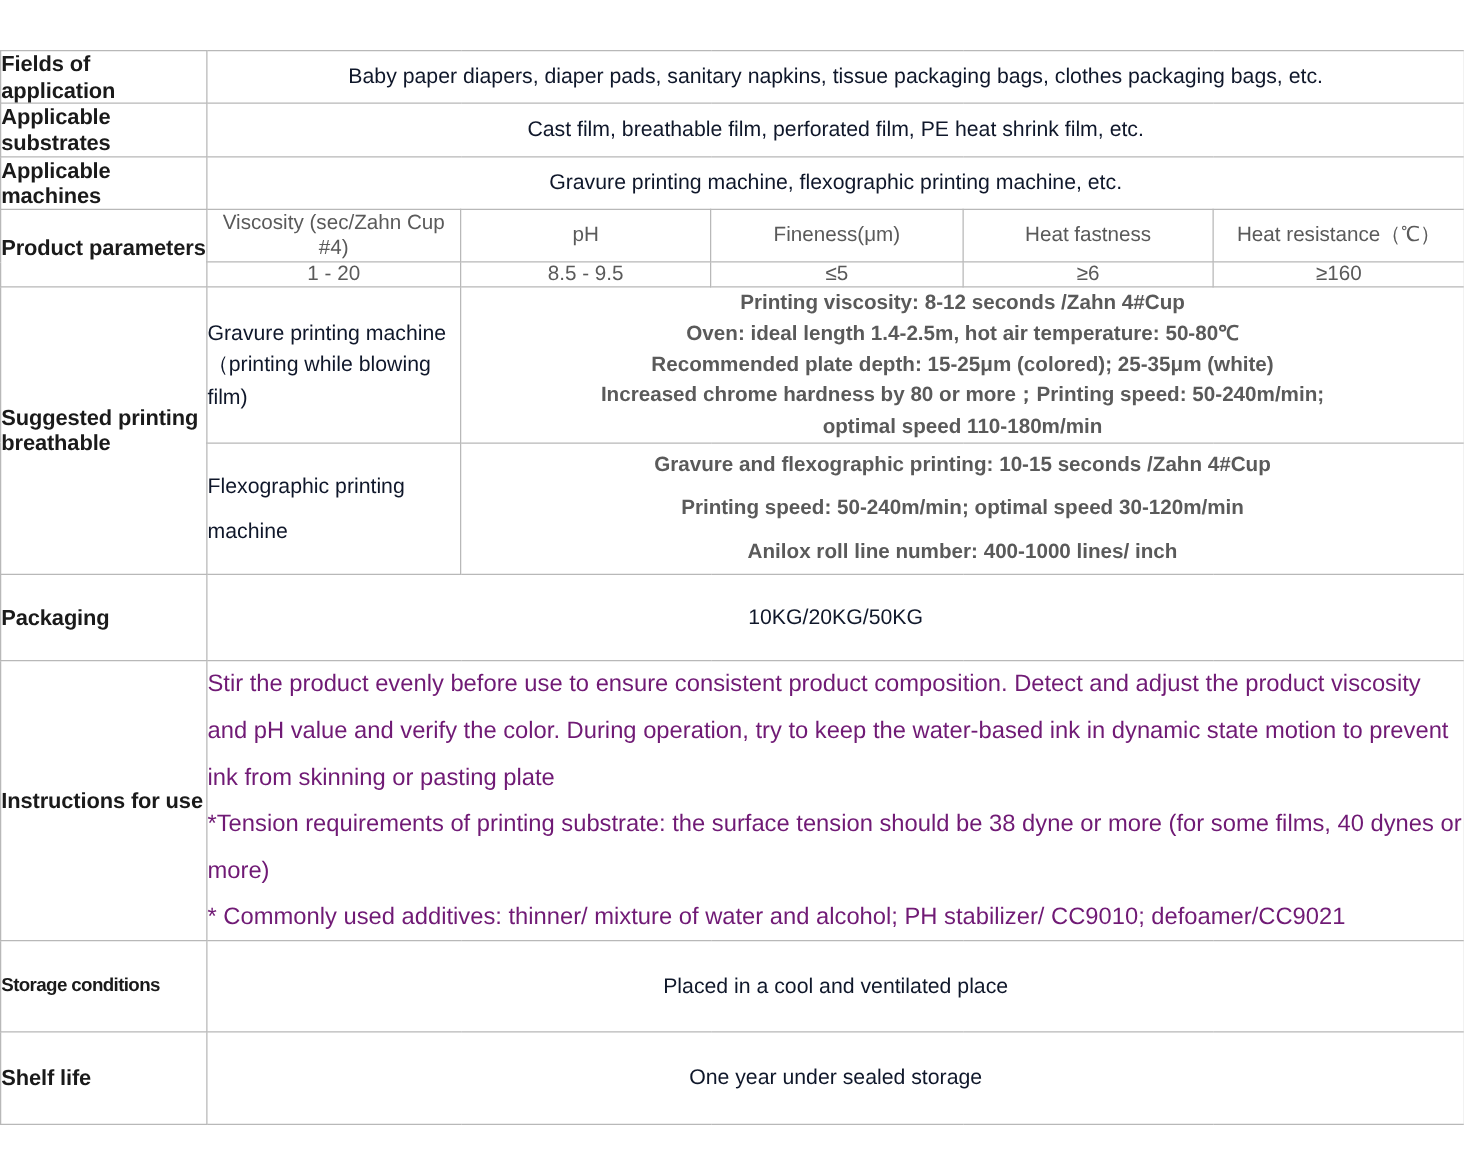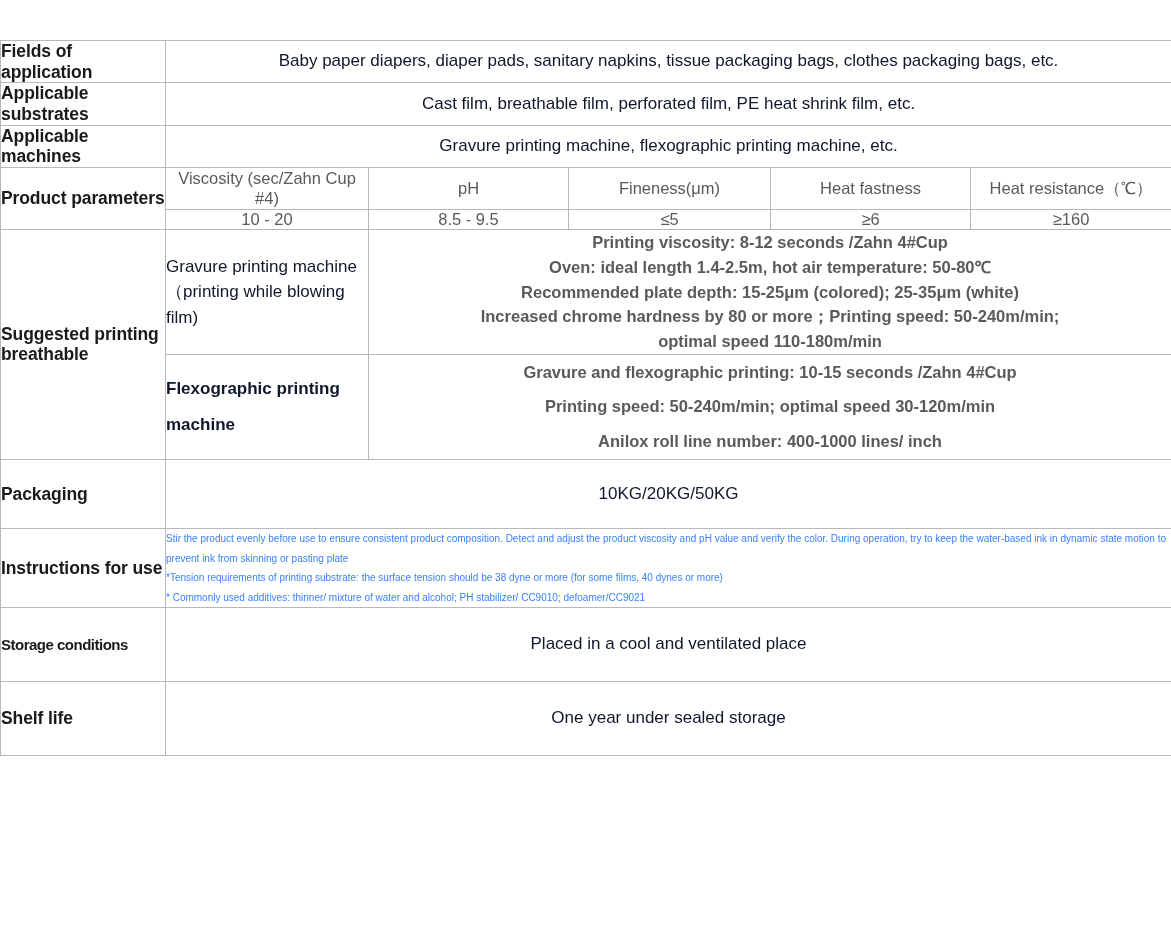--- a/index.html
+++ b/index.html
@@ -63,36 +63,35 @@
   .sub-label {
     color: #0f172a;
     font-size: 17px;
     text-align: left;
     padding: 10px 10px 10px 12px;
     line-height: 1.5;
     vertical-align: middle;
   }
   .sub-label.flexo {
     line-height: 2.1;
-    font-weight: bold;
   }
   .detail-cell {
     color: #5a5a5a;
     font-size: 16.5px;
     text-align: center;
     padding: 8px 10px;
     line-height: 1.5;
   }
   .detail-cell.loose {
     line-height: 2.1;
   }
   .detail-cell .ln { display: block; font-weight: bold; }
   .instructions-cell {
-    color: #3b82f6;
-    font-size: 10px;
+    color: #701a75;
+    font-size: 19px;
     text-align: left;
     padding: 14px 14px 14px 18px;
     line-height: 1.95;
   }
   .instructions-cell p {
     margin: 0;
   }
   .hang { text-indent: 0; }
 </style>
 </head>
@@ -130,21 +129,21 @@
         <span class="ln">Viscosity</span>
         <span class="ln">(sec/Zahn Cup #4)</span>
       </td>
       <td class="param-head">pH</td>
       <td class="param-head">Fineness(μm)</td>
       <td class="param-head">Heat fastness</td>
       <td class="param-head">Heat resistance（℃）</td>
     </tr>
 
     <tr>
-      <td class="param-val">10 - 20</td>
+      <td class="param-val">1 - 20</td>
       <td class="param-val">8.5 - 9.5</td>
       <td class="param-val">≤5</td>
       <td class="param-val">≥6</td>
       <td class="param-val">≥160</td>
     </tr>
 
     <tr>
       <td class="label-cell" rowspan="2">Suggested printing breathable</td>
       <td class="sub-label">
         <span class="ln">Gravure printing</span>

